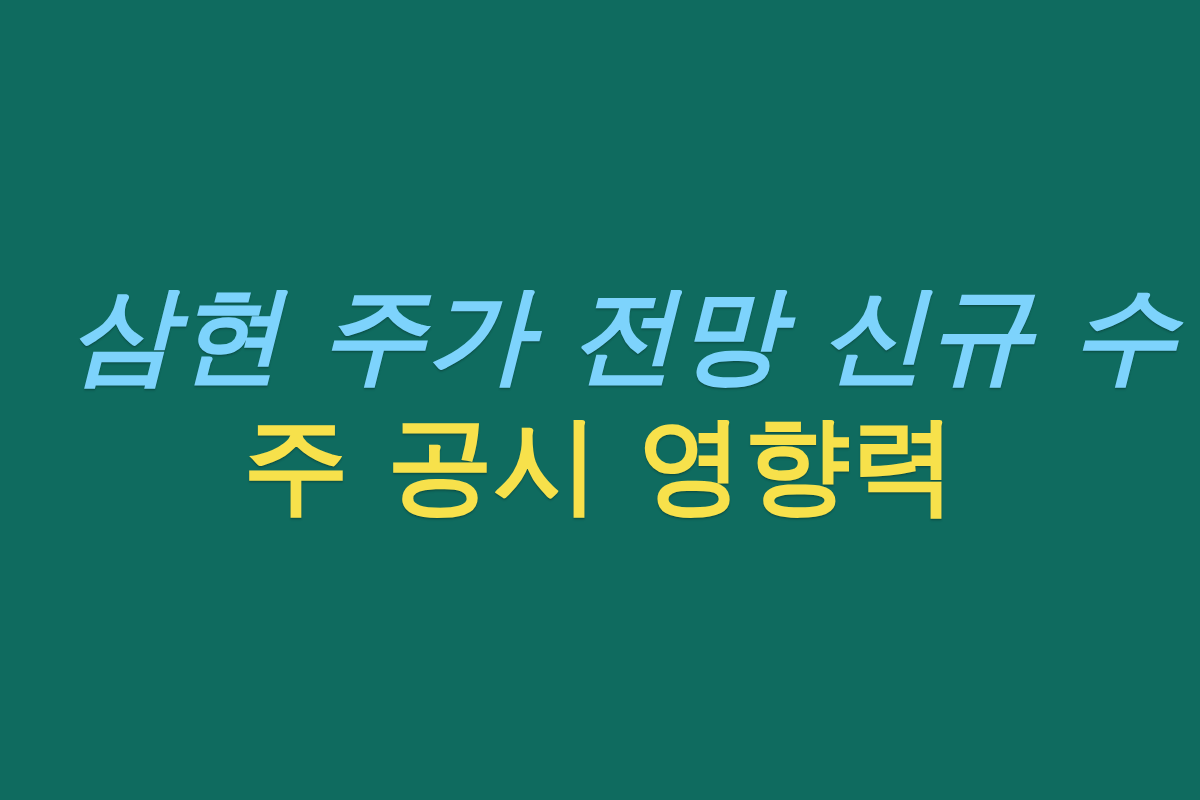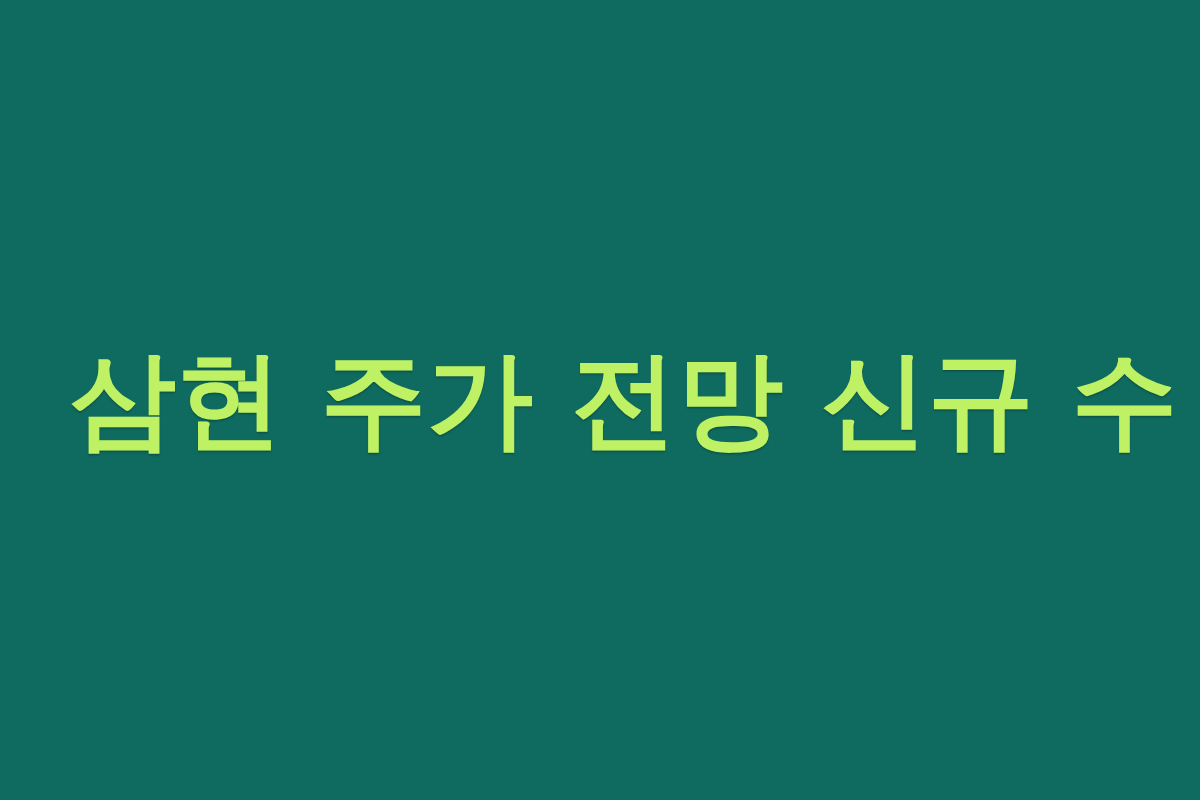--- a/index.html
+++ b/index.html
@@ -63,18 +63,19 @@
     font-size: 106px;
   }
 </style>
 </head>
 <body>
 
 <div id="thumbnail-card" style="background-color: rgb(15, 107, 95);">
 
   <div id="title-block">
 
-    <span class="title-line" id="title-line-1" style="color: #bef264;">삼현 주가 전망 신규 수</span>
+    <span class="title-line" id="title-line-1" style="color: #7dd3fc; font-style: italic;">삼현 주가 전망 신규 수</span>
 
+    <span class="title-line" id="title-line-2" style="color: rgb(247, 225, 75);">주 공시 영향력</span>
 
   </div>
 
 </div>
 
 </body></html>

